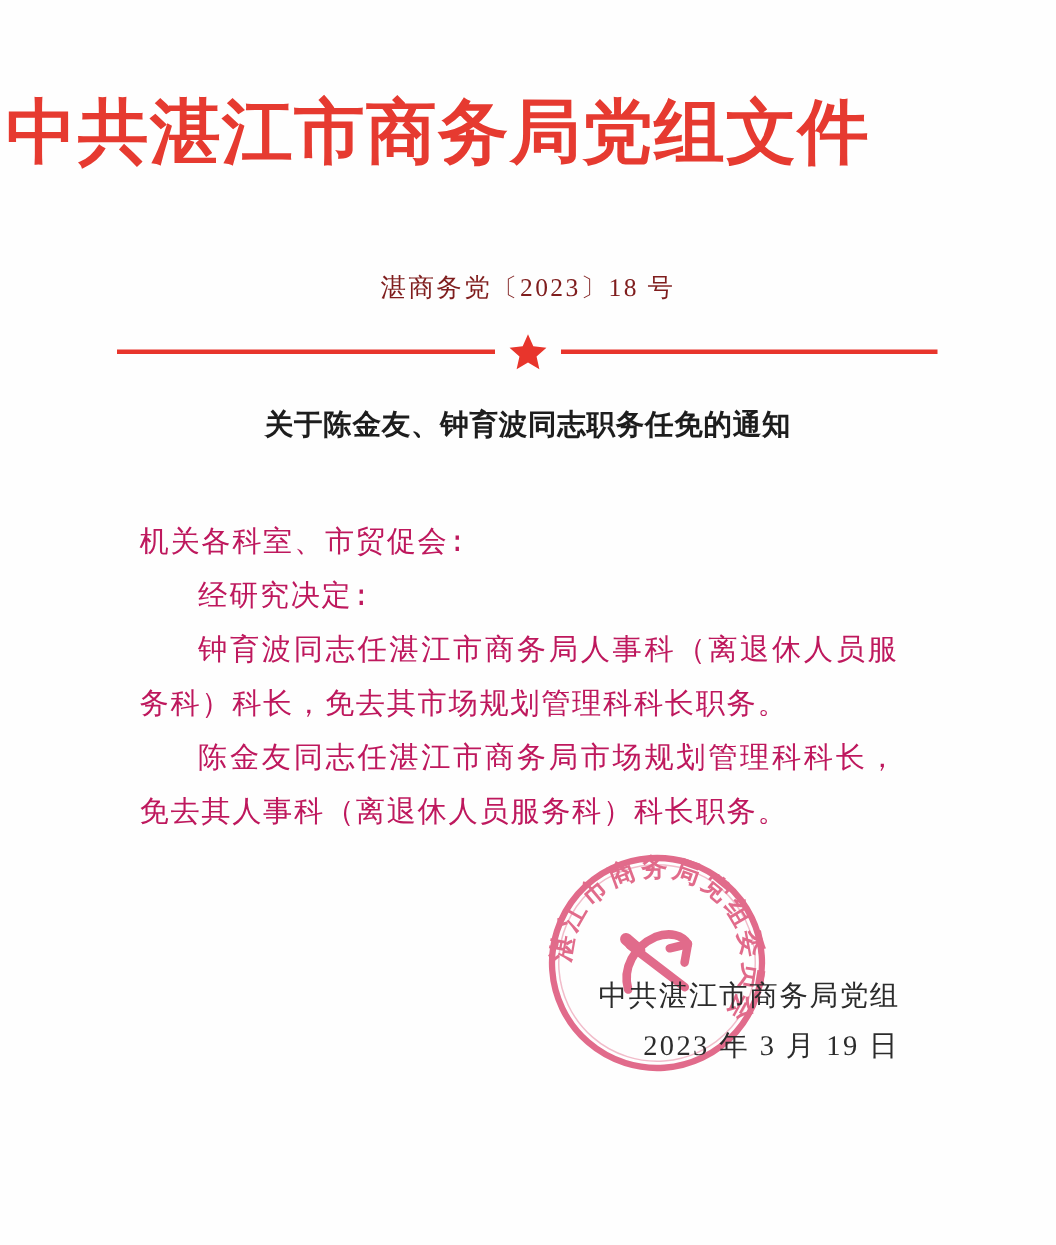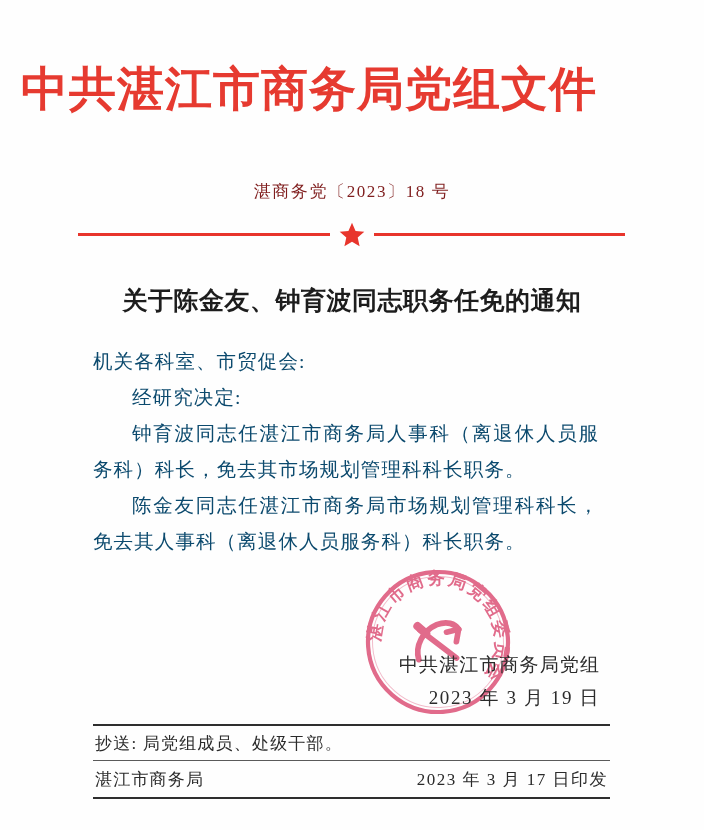--- a/index.html
+++ b/index.html
@@ -15,21 +15,21 @@
     position: relative;
     width: 704px;
     height: 830px;
     background: #fefefe;
     overflow: hidden;
   }
 
   
   .masthead {
     position: absolute;
-    left: 17px;
+    left: 0;
     top: 62px;
     width: 584px;
     text-align: center;
   }
   .masthead-title {
     display: inline-block;
     font-family: "DejaVu Serif", "Liberation Serif", serif;
     font-size: 47px;
     line-height: 1.15;
     font-weight: 700;
@@ -72,43 +72,44 @@
     width: 44px;
     text-align: center;
     line-height: 0;
   }
   .sep-star svg { display: inline-block; vertical-align: middle; }
 
   
   .subject {
     position: absolute;
     left: 0;
-    top: 284px;
+    top: 270px;
     width: 704px;
     text-align: center;
     font-family: "DejaVu Serif", "Liberation Serif", serif;
-    font-size: 25px;
+    font-size: 19px;
     font-weight: 700;
     color: #1d1d1d;
     letter-spacing: 0.5px;
     white-space: nowrap;
   }
 
   
   .body-block {
     position: absolute;
     left: 93px;
     top: 344px;
     width: 506px;
-    color: #0c4a6e;
+    color: #be185d;
     font-size: 19.5px;
     line-height: 36px;
     letter-spacing: 1.1px;
     text-align: justify;
     text-justify: inter-ideograph;
+    font-family: Liberation Mono, monospace;
   }
   .body-block p {
     margin: 0;
   }
   .p-indent { text-indent: 2em; }
 
   
   .signature {
     position: absolute;
     left: 300px;
@@ -220,24 +221,14 @@
         <path d="M -19,-17 L -11,-9" stroke-width="8"></path>
       </g>
     </svg>
   </div>
 
   <div class="signature">
     <div>中共湛江市商务局党组</div>
     <div class="sig-date">2023 年 3 月 19 日</div>
   </div>
 
-  <div class="footer">
-    <div class="rule-thick"></div>
-    <div class="footer-cc">抄送: 局党组成员、处级干部。</div>
-    <div class="rule-thin"></div>
-    <div class="footer-bottom">
-      <span>湛江市商务局</span>
-      <span class="footer-right">2023 年 3 月 17 日印发</span>
-    </div>
-    <div class="rule-thick"></div>
-  </div>
 
 </div>
 
 </body></html>

